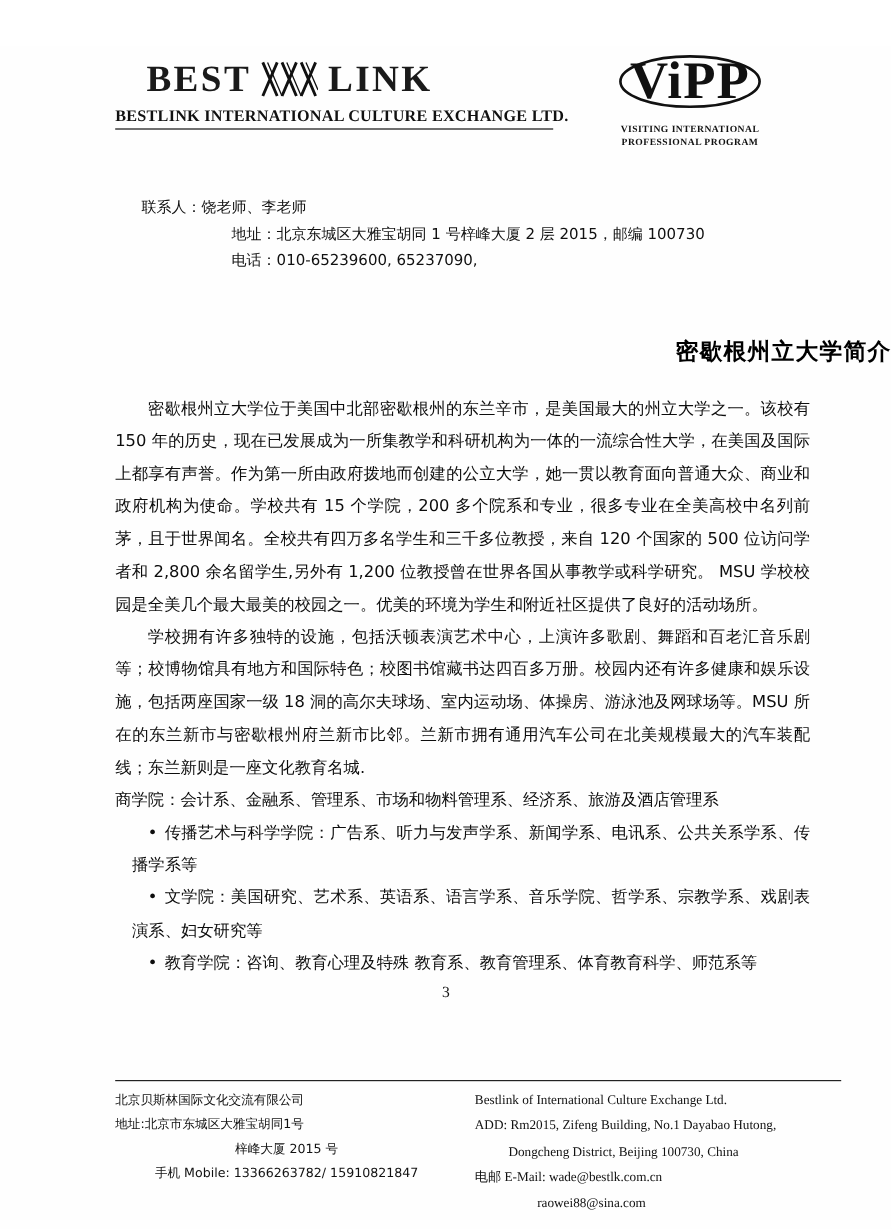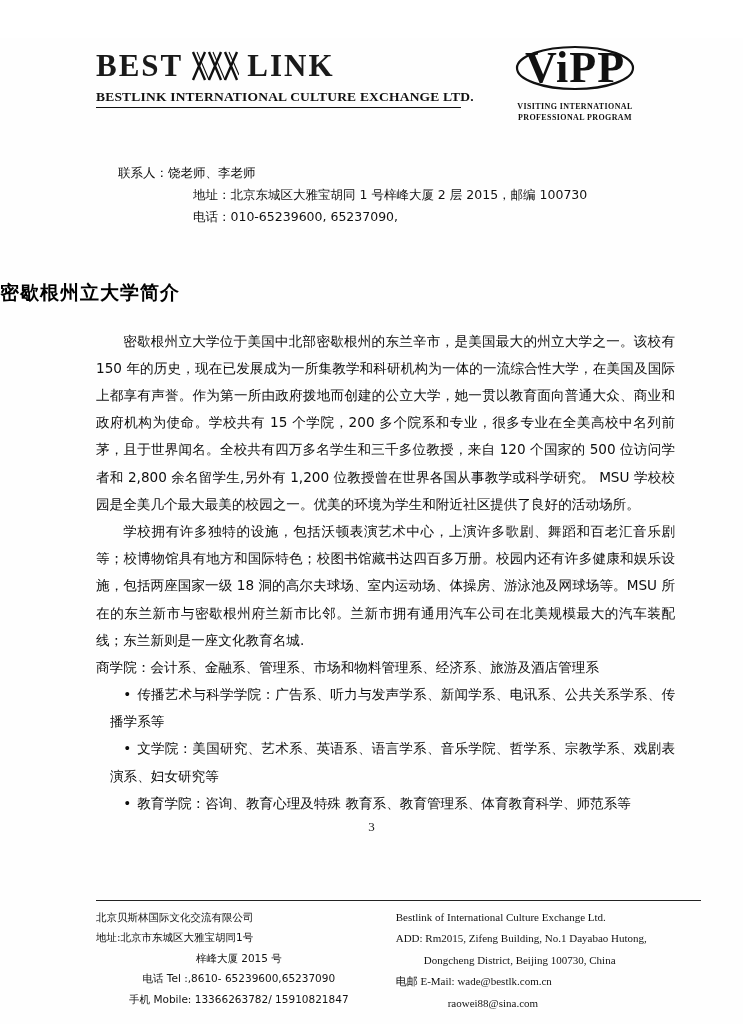--- a/index.html
+++ b/index.html
@@ -39,20 +39,21 @@
   .logo-word {
     display: flex;
     align-items: center;
     justify-content: flex-start;
     gap: 8px;
     font-family: "Liberation Serif", serif;
     font-weight: bold;
     font-size: 31px;
     letter-spacing: 2px;
     color: #1a1a1a;
+    margin-left: 26px;
   }
   .logo-mark {
     display: inline-block;
     width: 48px;
     height: 34px;
     position: relative;
   }
   .logo-mark svg { display:block; }
   .logo-tagline {
     margin-top: 5px;
@@ -103,21 +104,21 @@
     line-height: 1.75;
     color: #111;
   }
   .contact .row { white-space: nowrap; }
   .contact .lbl { display: inline-block; }
   .contact .indent { margin-left: 75px; }
   .mono { font-family: "Liberation Serif", serif; }
 
   
   .doc-title {
-    text-align: left;
+    text-align: right;
     font-family: "DejaVu Sans", sans-serif;
     font-weight: bold;
     font-size: 19px;
     letter-spacing: 1px;
     margin: 52px 0 22px 0;
     color: #000;
   }
 
   
   .body-wrap {
@@ -264,21 +265,20 @@
 
   <div class="page-number">3</div>
 
   <div class="footer">
     <div class="footer-rule"></div>
     <div class="footer-cols">
       <div class="footer-col-left">
         <div>北京贝斯林国际文化交流有限公司</div>
         <div>地址:北京市东城区大雅宝胡同1号</div>
         <div class="ctr">梓峰大厦 2015 号</div>
-        <div class="ctr">电话 Tel :,8610- 65239600,65237090</div>
         <div class="ctr">手机 Mobile: 13366263782/ 15910821847</div>
       </div>
       <div class="footer-col-right">
         <div>Bestlink of International Culture Exchange Ltd.</div>
         <div>ADD: Rm2015, Zifeng Building, No.1 Dayabao Hutong,</div>
         <div class="fr-indent">Dongcheng District, Beijing 100730, China</div>
         <div>电邮 E-Mail:  wade@bestlk.com.cn</div>
         <div class="fr-indent2">raowei88@sina.com</div>
       </div>
     </div>

